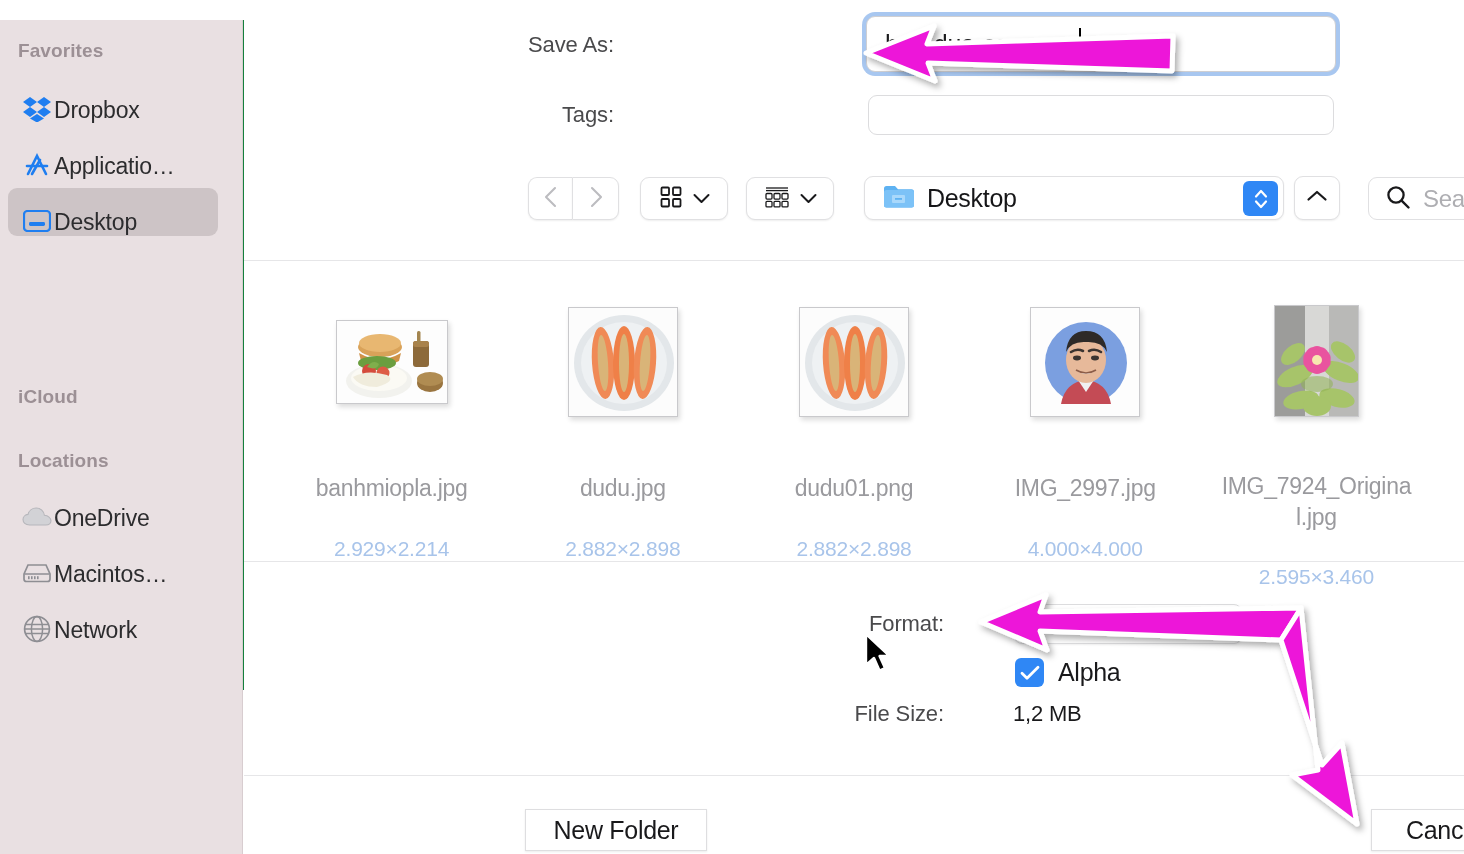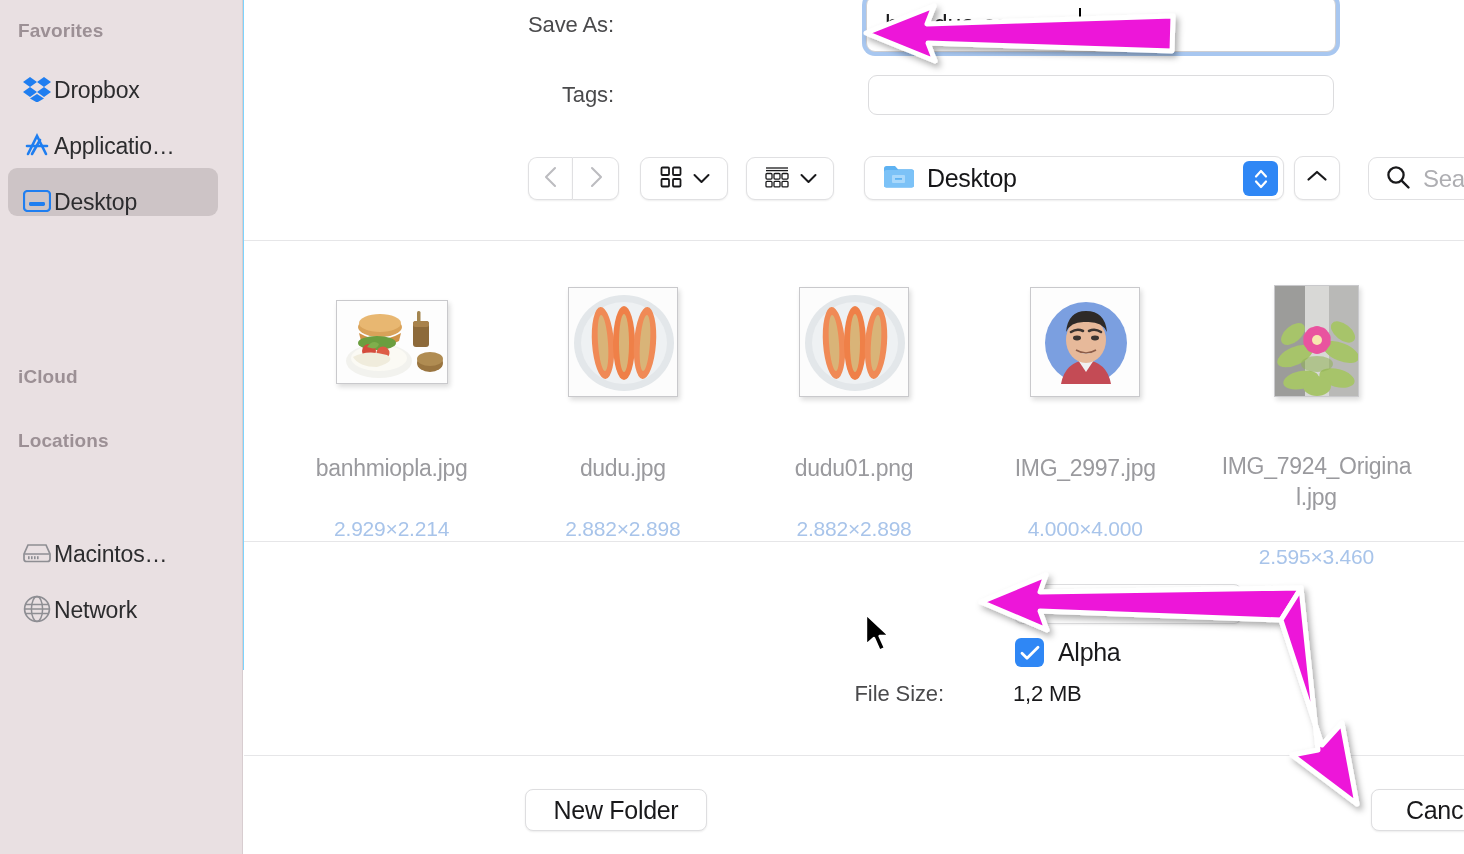--- a/index.html
+++ b/index.html
@@ -4,21 +4,21 @@
 <style>
   * { box-sizing: border-box; margin: 0; padding: 0; }
   html, body {
     width: 1464px; height: 854px;
     overflow: hidden;
     font-family: "Liberation Sans", sans-serif;
     background: #ffffff;
     -webkit-font-smoothing: antialiased;
   }
 
-  #root { position: relative; width: 1464px; height: 670px; background:#7dd3fc; }
+  #root { position: relative; width: 1464px; height: 670px; background:#15803d;margin-top:20px; }
 
   
   #sidebar {
     position: absolute; left: 0; top: 0; width: 243px; height: 854px;
     background: #e9e0e2;
     border-right: 1px solid #d8cdd0;
   }
   .sb-header {
     position: absolute; left: 18px;
     font-size: 19px; font-weight: bold; color: #9c9095;
@@ -140,21 +140,21 @@
     border-radius: 6px; background: #2f87f5;
     display: flex; align-items: center; justify-content: center;
   }
   #alpha-label { position: absolute; left: 814px; top: 638px;
                  font-size: 25px; color: #19191b; letter-spacing:-0.3px; }
   #filesize-value { position: absolute; left: 769px; top: 681px;
                     font-size: 22px; color: #19191b; letter-spacing:-0.2px;}
 
   
   .btn {
-    position: absolute; border-radius: 8px;
+    position: absolute; border-radius: 0;
     display: flex; align-items: center; justify-content: center;
     font-size: 25px; letter-spacing: -0.3px;
   }
   #new-folder-btn {
     left: 281px; top: 789px; width: 182px; height: 42px;
     background: #fff; border: 1px solid #dedee0; color: #19191b;
     box-shadow: 0 1px 2px rgba(0,0,0,.08);
   }
   #cancel-btn {
     left: 1127px; top: 789px; width: 146px; height: 42px;
@@ -209,20 +209,30 @@
       </span>
       <span class="sb-label">Desktop</span>
     </div>
 
 
 
     <div class="sb-header" style="top:366px">iCloud</div>
 
     <div class="sb-header" style="top:430px">Locations</div>
 
+    <div class="sb-item" style="top:464px">
+      <span class="sb-ico">
+        <svg width="30" height="22" viewBox="0 0 30 22">
+          <path d="M7.5 19 C3.4 19 1 16.6 1 13.6 C1 10.8 3.2 8.6 6 8.4
+                   C6.9 4.7 10.2 2 14.2 2 C18.5 2 22 5.2 22.4 9.3
+                   C26 9.6 29 11.9 29 14.8 C29 17.3 26.8 19 24 19 Z" fill="#d2d2d6" stroke="#b6b6bb" stroke-width="1.1"></path>
+        </svg>
+      </span>
+      <span class="sb-label">OneDrive</span>
+    </div>
 
     <div class="sb-item" style="top:576px">
       <span class="sb-ico">
         <svg width="28" height="28" viewBox="0 0 28 28">
           <circle cx="14" cy="14" r="12.4" stroke="#8e8e93" stroke-width="1.7" fill="none"></circle>
           <ellipse cx="14" cy="14" rx="5.6" ry="12.4" stroke="#8e8e93" stroke-width="1.5" fill="none"></ellipse>
           <path d="M2 9.6 H26 M2 18.4 H26 M1.6 14 H26.4" stroke="#8e8e93" stroke-width="1.5"></path>
         </svg>
       </span>
       <span class="sb-label">Network</span>
@@ -480,20 +490,21 @@
             </svg>
           </div>
         </div>
         <div class="fname">IMG_7924_Original.jpg</div>
         <div class="fdim">2.595×3.460</div>
       </div>
     </div>
 
     <div class="hdivider" style="top:541px"></div>
 
+    <div class="form-label" style="left:420px; top:591px; width:280px;">Format:</div>
 
     <div id="format-popup">
       <span id="format-value">PNG</span>
     </div>
 
     <div id="alpha-check">
       <svg width="20" height="16" viewBox="0 0 20 16">
         <path d="M2 8.2 L7 13.2 L18 2.3" stroke="#fff" stroke-width="2.8" fill="none" stroke-linecap="round" stroke-linejoin="round"></path>
       </svg>
     </div>

